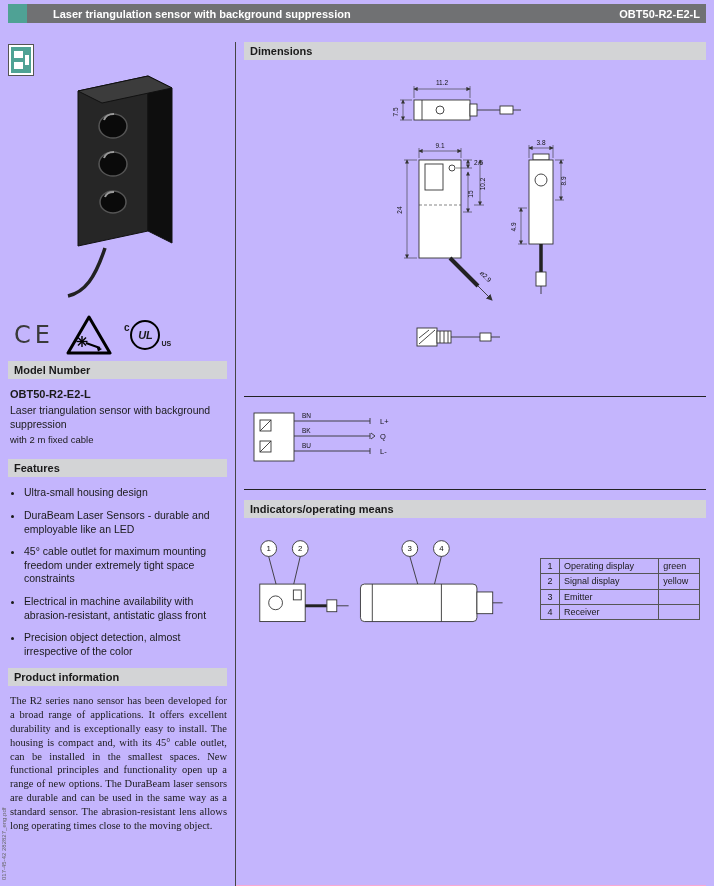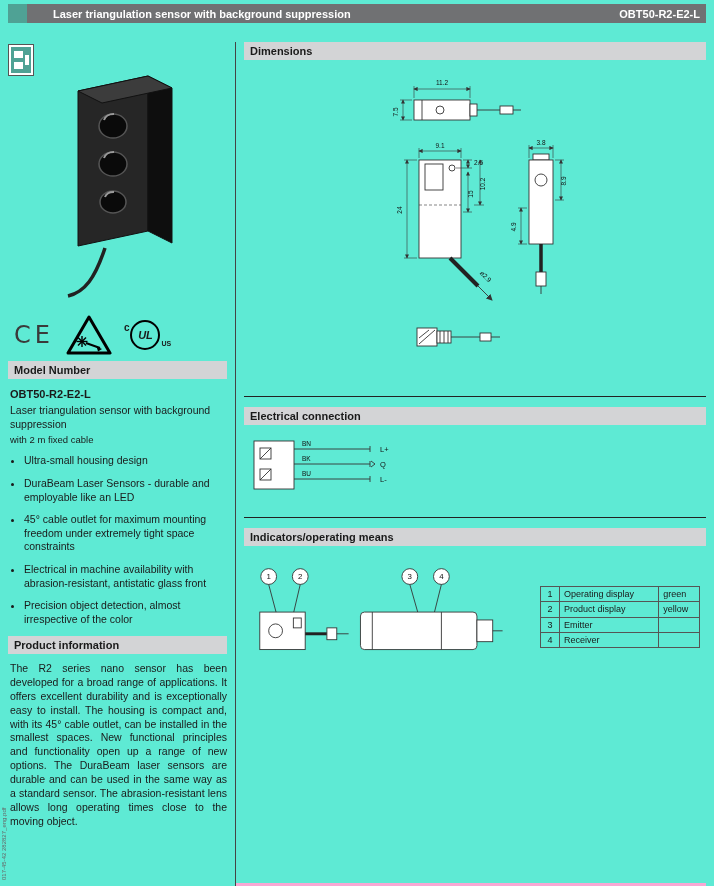--- a/index.html
+++ b/index.html
@@ -1,34 +1,34 @@
 <!DOCTYPE html>
 <html><head>
 <meta charset="utf-8">
 <style>
   html,body { margin:0; padding:0; background:#ffffff; }
-  .page { position:relative; width:714px; height:886px; background:#5eead4;
+  .page { position:relative; width:714px; height:886px; background:#c4b5fd;
           font-family:"Liberation Sans", sans-serif; color:#1a1a1a; overflow:hidden; }
 
   
   .topbar { position:absolute; left:8px; right:8px; top:4px; height:19px; display:flex; }
   .topbar-accent { width:19px; height:19px; background:#4FA295; }
   .topbar-bar { flex:1; background:#707173; color:#fff; display:flex; align-items:center; }
   .topbar-title { font-size:11px; font-weight:bold; padding-left:26px; flex:1; }
   .topbar-model { font-size:11px; font-weight:bold; padding-right:6px; }
 
   
   .side-text { position:absolute; left:1px; top:880px; transform:rotate(-90deg);
                transform-origin:0 0; font-size:6px; color:#666; white-space:nowrap; }
 
   .columns { position:absolute; top:42px; left:8px; right:8px; bottom:0; display:flex; }
   .left-col { width:228px; border-right:1px solid #444; padding-right:8px;
               box-sizing:border-box; position:relative; }
   .right-col { flex:1; padding-left:8px; display:flex; flex-direction:column;
-               border-bottom:3px solid #f9a8d4; box-sizing:border-box; }
+               border-bottom:1px solid #f9a8d4; box-sizing:border-box; }
 
   .sec { background:#D3D4D6; font-size:11px; font-weight:bold; padding:3px 6px; margin:0; }
   .sec-gap { margin-top:10px; }
   .rule { border-top:1px solid #222; }
 
   
   .product-icon { position:absolute; left:0; top:2px; width:26px; height:32px;
                   border:1px solid #555; background:#fff; box-sizing:border-box;
                   display:flex; align-items:center; justify-content:center; }
   .product-icon svg { width:20px; height:26px; }
@@ -44,21 +44,21 @@
               font-weight:bold; font-size:11px; font-style:italic; }
   .ul-us { font-size:7px; margin:20px 0 0 1px; font-weight:bold; }
   .sec-model { }
   .mn-model { font-weight:bold; font-size:11px; margin:9px 0 4px 2px; }
   .mn-desc { font-size:10.5px; margin:0 0 2px 2px; line-height:1.3; }
   .mn-note { font-size:9.5px; margin:3px 0 4px 2px; }
   .sec-features { margin-top:14px; }
   ul.features { margin:9px 0 0 2px; padding-left:14px; }
   ul.features li { font-size:10.5px; margin-bottom:9px; line-height:1.3; }
   .sec-prodinfo { margin-top:1px; }
-  p.prodinfo { font-size:10.5px; line-height:1.33; text-align:justify; margin:8px 0 12px 2px; }
+  p.prodinfo { font-size:10.5px; line-height:1.33; text-align:justify; margin:8px 0 12px 2px;font-family:Liberation Serif, serif; }
 
   
   .dim-area { height:336px; }
   .dim-area svg { width:455px; height:336px; }
   .elec-area { height:86px; margin-top:6px; }
   .elec-area svg { width:455px; height:80px; }
   .ind-row { display:flex; margin-top:14px; }
   .ind-svg { width:300px; height:115px; }
   .ind-table { border-collapse:collapse; font-size:9px; margin:26px 6px 0 auto;
                height:62px; }
@@ -150,20 +150,21 @@
           <span class="ul-badge">UL</span>
           <span class="ul-us">US</span>
         </span>
       </div>
 
       <h2 class="sec sec-model">Model Number</h2>
       <div class="mn-model">OBT50-R2-E2-L</div>
       <div class="mn-desc">Laser triangulation sensor with background suppression</div>
       <div class="mn-note">with 2 m fixed cable</div>
 
+      <h2 class="sec sec-features">Features</h2>
       <ul class="features">
         <li>Ultra-small housing design</li>
         <li>DuraBeam Laser Sensors - durable and employable like an LED</li>
         <li>45° cable outlet for maximum mounting freedom under extremely tight space constraints</li>
         <li>Electrical in machine availability with abrasion-resistant, antistatic glass front</li>
         <li>Precision object detection, almost irrespective of the color</li>
       </ul>
 
       <h2 class="sec sec-prodinfo">Product information</h2>
       <p class="prodinfo">The R2 series nano sensor has been developed for a broad range of applications. It offers excellent durability and is exceptionally easy to install. The housing is compact and, with its 45° cable outlet, can be installed in the smallest spaces. New functional principles and functionality open up a range of new options. The DuraBeam laser sensors are durable and can be used in the same way as a standard sensor. The abrasion-resistant lens allows long operating times close to the moving object.</p>
@@ -245,21 +246,20 @@
           <line x1="200" y1="271" x2="200" y2="283" class="tl"></line>
           <line x1="204" y1="271" x2="204" y2="283" class="tl"></line>
           <line x1="207" y1="277" x2="236" y2="277" class="tl"></line>
           <rect x="236" y="273" width="11" height="8" class="tf"></rect>
           <line x1="247" y1="277" x2="256" y2="277" class="tl"></line>
         </svg>
       </div>
 
       <div class="rule"></div>
 
-      <h2 class="sec sec-gap">Electrical connection</h2>
 
       <div class="elec-area">
         <svg viewBox="0 0 455 80">
           <rect x="10" y="10" width="40" height="48" class="tf"></rect>
           <rect x="16" y="17" width="11" height="11" class="tl"></rect>
           <line x1="16" y1="28" x2="27" y2="17" class="tl"></line>
           <rect x="16" y="38" width="11" height="11" class="tl"></rect>
           <line x1="16" y1="49" x2="27" y2="38" class="tl"></line>
           <line x1="50" y1="18" x2="126" y2="18" class="tl"></line>
           <line x1="50" y1="33" x2="126" y2="33" class="tl"></line>
@@ -310,21 +310,21 @@
 
         <table class="ind-table">
           <tbody>
             <tr>
               <td>1</td>
               <td>Operating display</td>
               <td>green</td>
             </tr>
             <tr>
               <td>2</td>
-              <td>Product display</td>
+              <td>Signal display</td>
               <td>yellow</td>
             </tr>
             <tr>
               <td>3</td>
               <td>Emitter</td>
               <td></td>
             </tr>
             <tr>
               <td>4</td>
               <td>Receiver</td>

